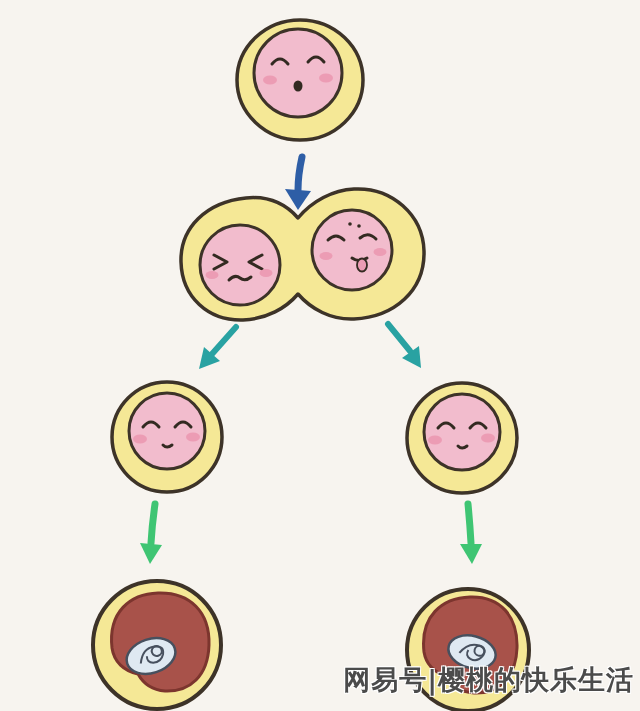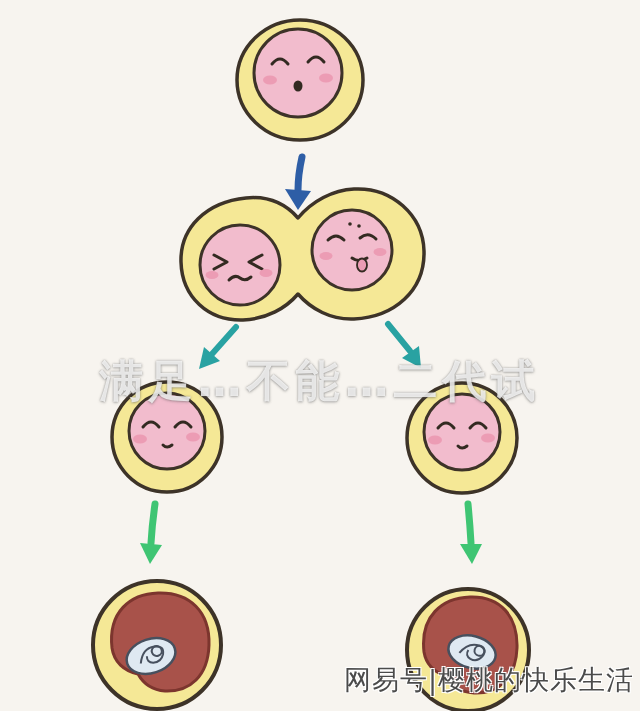--- a/index.html
+++ b/index.html
@@ -30,21 +30,21 @@
   .stage svg{position:absolute;top:0;left:0;}
   .watermark-center{
     position:absolute;top:352px;left:50%;transform:translateX(-50%);
     font-size:44px;font-weight:bold;white-space:nowrap;letter-spacing:5px;
     color:var(--watermark-white);
     text-shadow:0 0 2px rgba(90,90,90,.55),0 1px 3px rgba(80,80,80,.35);
     pointer-events:none;
   }
   .watermark-bottom{
     position:absolute;top:662px;right:6px;
-    font-size:27px;font-weight:normal;white-space:nowrap;letter-spacing:1px;
+    font-size:27px;font-weight:bold;white-space:nowrap;letter-spacing:1px;
     color:var(--watermark-gray);
     text-shadow:-1px -1px 0 #fff,1px -1px 0 #fff,-1px 1px 0 #fff,1px 1px 0 #fff;
     pointer-events:none;
   }
   path,circle,ellipse,polygon{vector-effect:non-scaling-stroke;}
 </style>
 </head>
 <body>
 
 <div class="stage">
@@ -171,15 +171,14 @@
                C 460 692, 450 685, 446 676
                C 434 672, 426 664, 424 652 Z" fill="var(--embryo-red)" stroke="var(--embryo-red-outline)" stroke-width="3"></path>
       <g transform="translate(472,652) rotate(14)">
         <ellipse cx="0" cy="0" rx="24" ry="16" fill="var(--embryo-body)" stroke="var(--embryo-line)" stroke-width="2.5"></ellipse>
         <path d="M -12 4 Q -6 -9 6 -8 Q 15 -6 11 2 Q 7 9 0 7 Q -6 5 -4 -1" fill="none" stroke="var(--embryo-line)" stroke-width="2"></path>
         <circle cx="7" cy="-3" r="5" fill="none" stroke="var(--embryo-line)" stroke-width="2"></circle>
       </g>
     </g>
   </svg>
 
-  <div class="watermark-center">满足…不能…二代试</div>
   <div class="watermark-bottom">网易号|樱桃的快乐生活</div>
 </div>
 
 </body></html>

